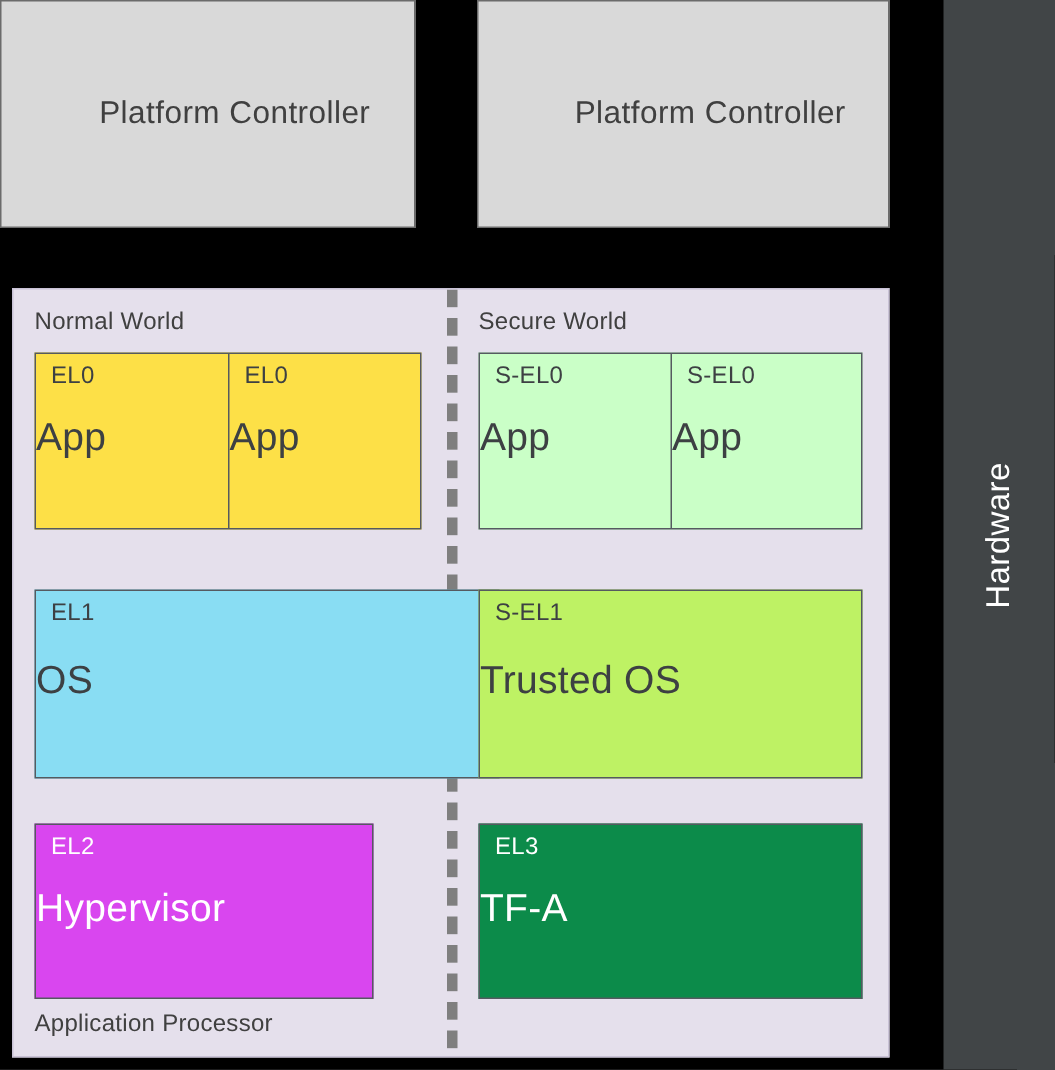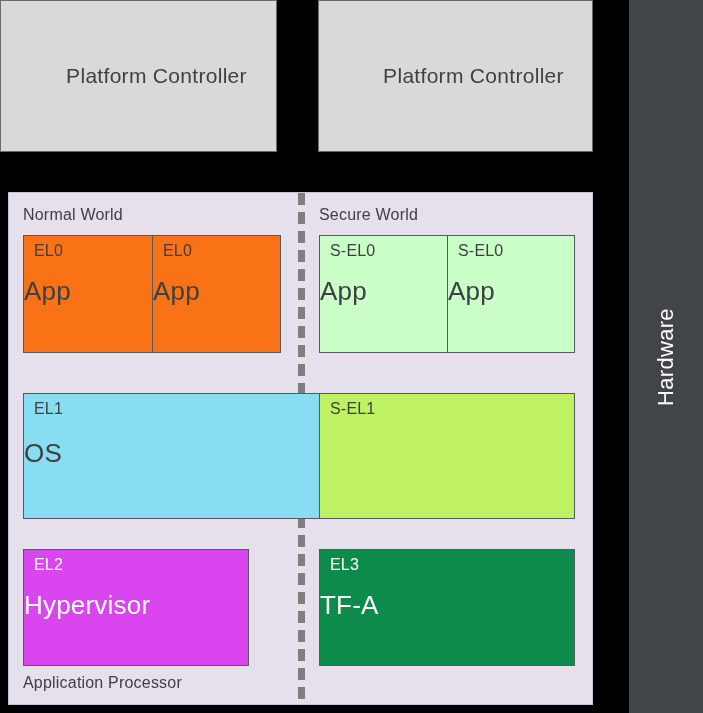--- a/index.html
+++ b/index.html
@@ -136,21 +136,21 @@
     display: flex;
   }
   .app-cell {
     position: relative;
     flex: 1 1 50%;
     box-sizing: border-box;
   }
   .app-cell + .app-cell { border-left: 1px solid #555a60; }
 
   
-  #apps-normal     { left: 14px;  top: 42px;  width: 258px; height: 118px; background: #f97316; }
+  #apps-normal     { left: 14px;  top: 42px;  width: 258px; height: 118px; background: #fde047; }
   #el1-normal      { left: 14px;  top: 200px; width: 310px; height: 126px; background: #89ddf3; }
   #el2-normal      { left: 14px;  top: 356px; width: 226px; height: 117px; background: #d946ef; }
 
   
   #apps-secure     { left: 310px; top: 42px;  width: 256px; height: 118px; background: #caffc7; }
   #el1-secure      { left: 310px; top: 200px; width: 256px; height: 126px; background: #bef264; }
   #el3-secure      { left: 310px; top: 356px; width: 256px; height: 117px; background: #0c8b4a; }
 </style>
 </head>
 <body>
@@ -204,20 +204,21 @@
         <span class="layer-title dark-text">App</span>
       </div>
       <div class="app-cell">
         <span class="layer-tag dark-text">S-EL0</span>
         <span class="layer-title dark-text">App</span>
       </div>
     </div>
 
     <div class="layer-box" id="el1-secure">
       <span class="layer-tag dark-text">S-EL1</span>
+      <span class="layer-title dark-text">Trusted OS</span>
     </div>
 
     <div class="layer-box" id="el3-secure">
       <span class="layer-tag light-text">EL3</span>
       <span class="layer-title light-text">TF-A</span>
     </div>
 
     <span class="world-label" id="label-app-processor">Application Processor</span>
 
   </div>

